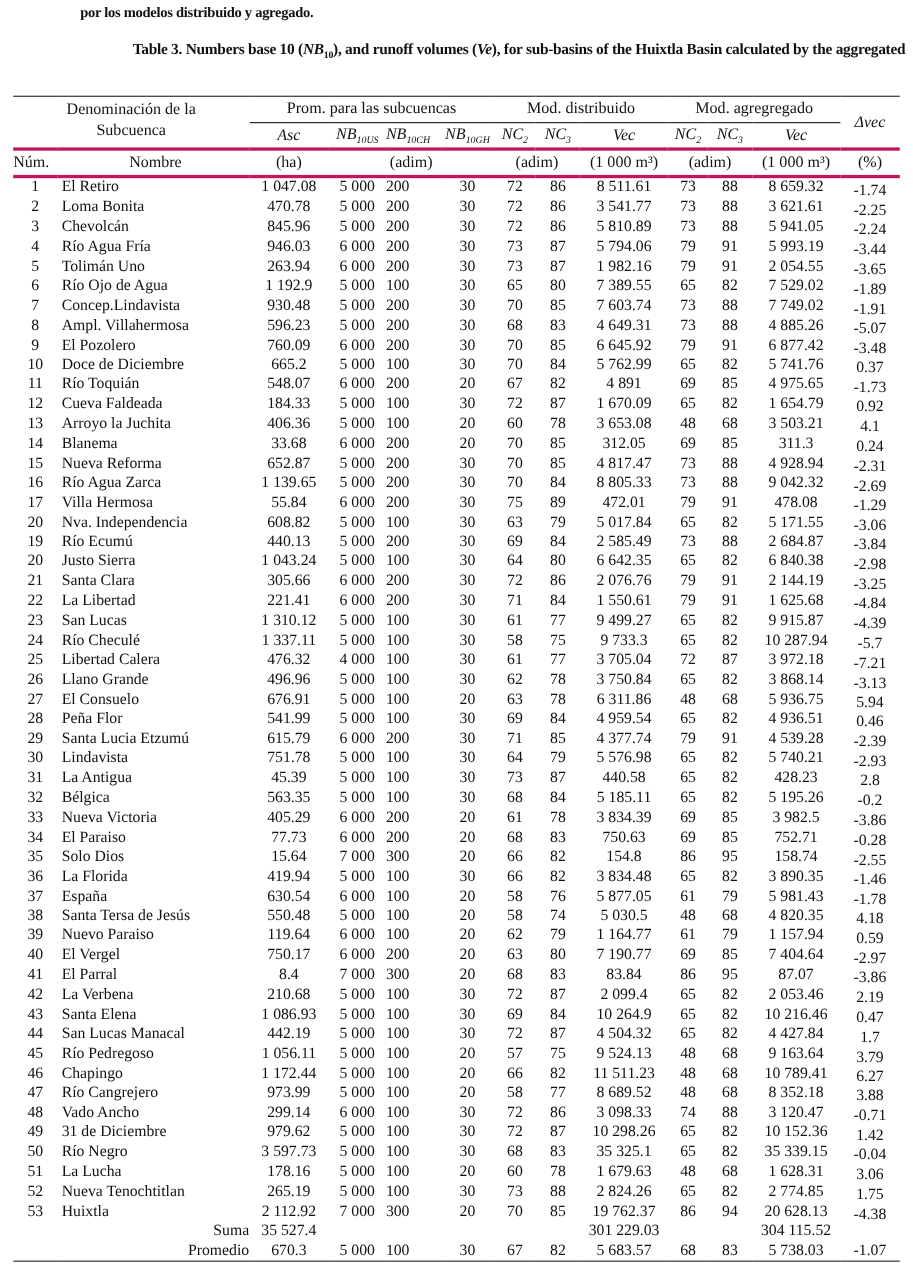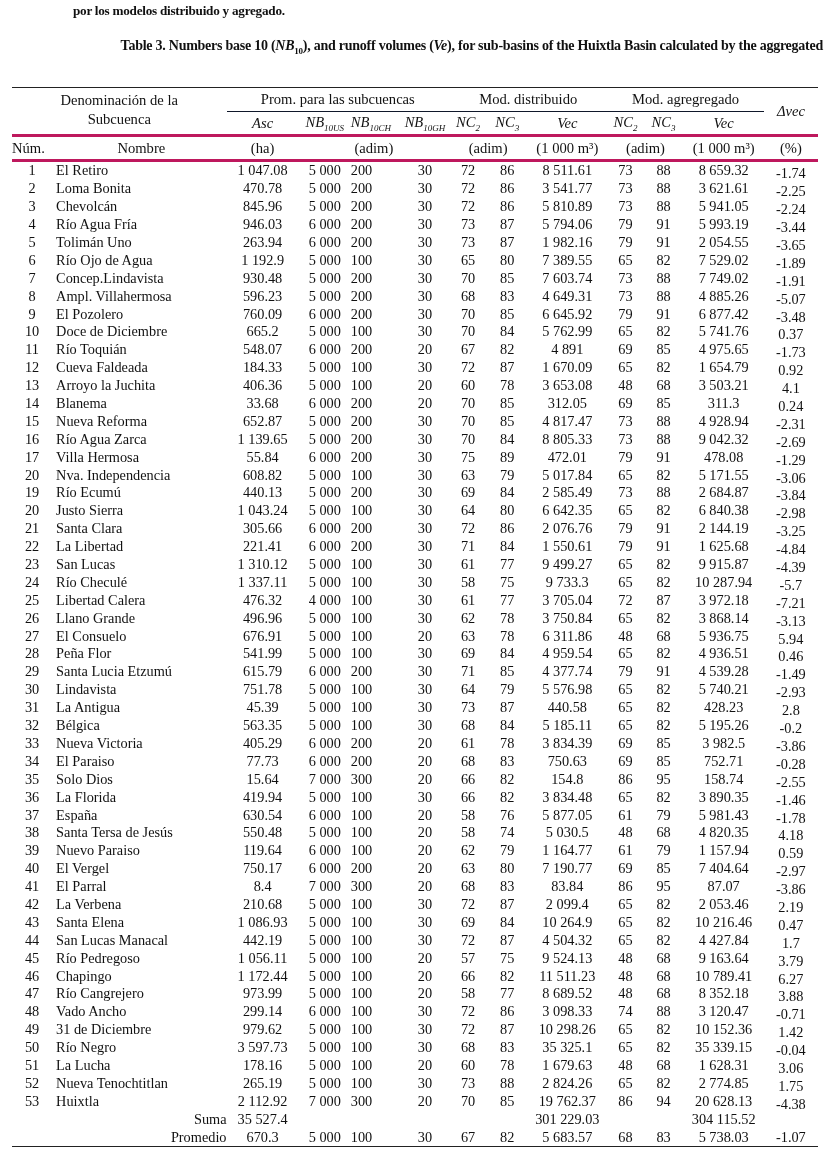--- a/index.html
+++ b/index.html
@@ -517,21 +517,21 @@
         <td class="c-asc">615.79</td>
         <td class="c-us">6 000</td>
         <td class="c-ch">200</td>
         <td class="c-gh">30</td>
         <td class="c-nc2">71</td>
         <td class="c-nc3">85</td>
         <td class="c-vec">4 377.74</td>
         <td class="c-anc2">79</td>
         <td class="c-anc3">91</td>
         <td class="c-avec">4 539.28</td>
-        <td class="c-dv"><span>-1.49</span></td>
+        <td class="c-dv"><span>-2.39</span></td>
       </tr>
       <tr>
         <td class="c-num">30</td>
         <td class="c-name">Lindavista</td>
         <td class="c-asc">751.78</td>
         <td class="c-us">5 000</td>
         <td class="c-ch">100</td>
         <td class="c-gh">30</td>
         <td class="c-nc2">64</td>
         <td class="c-nc3">79</td>

